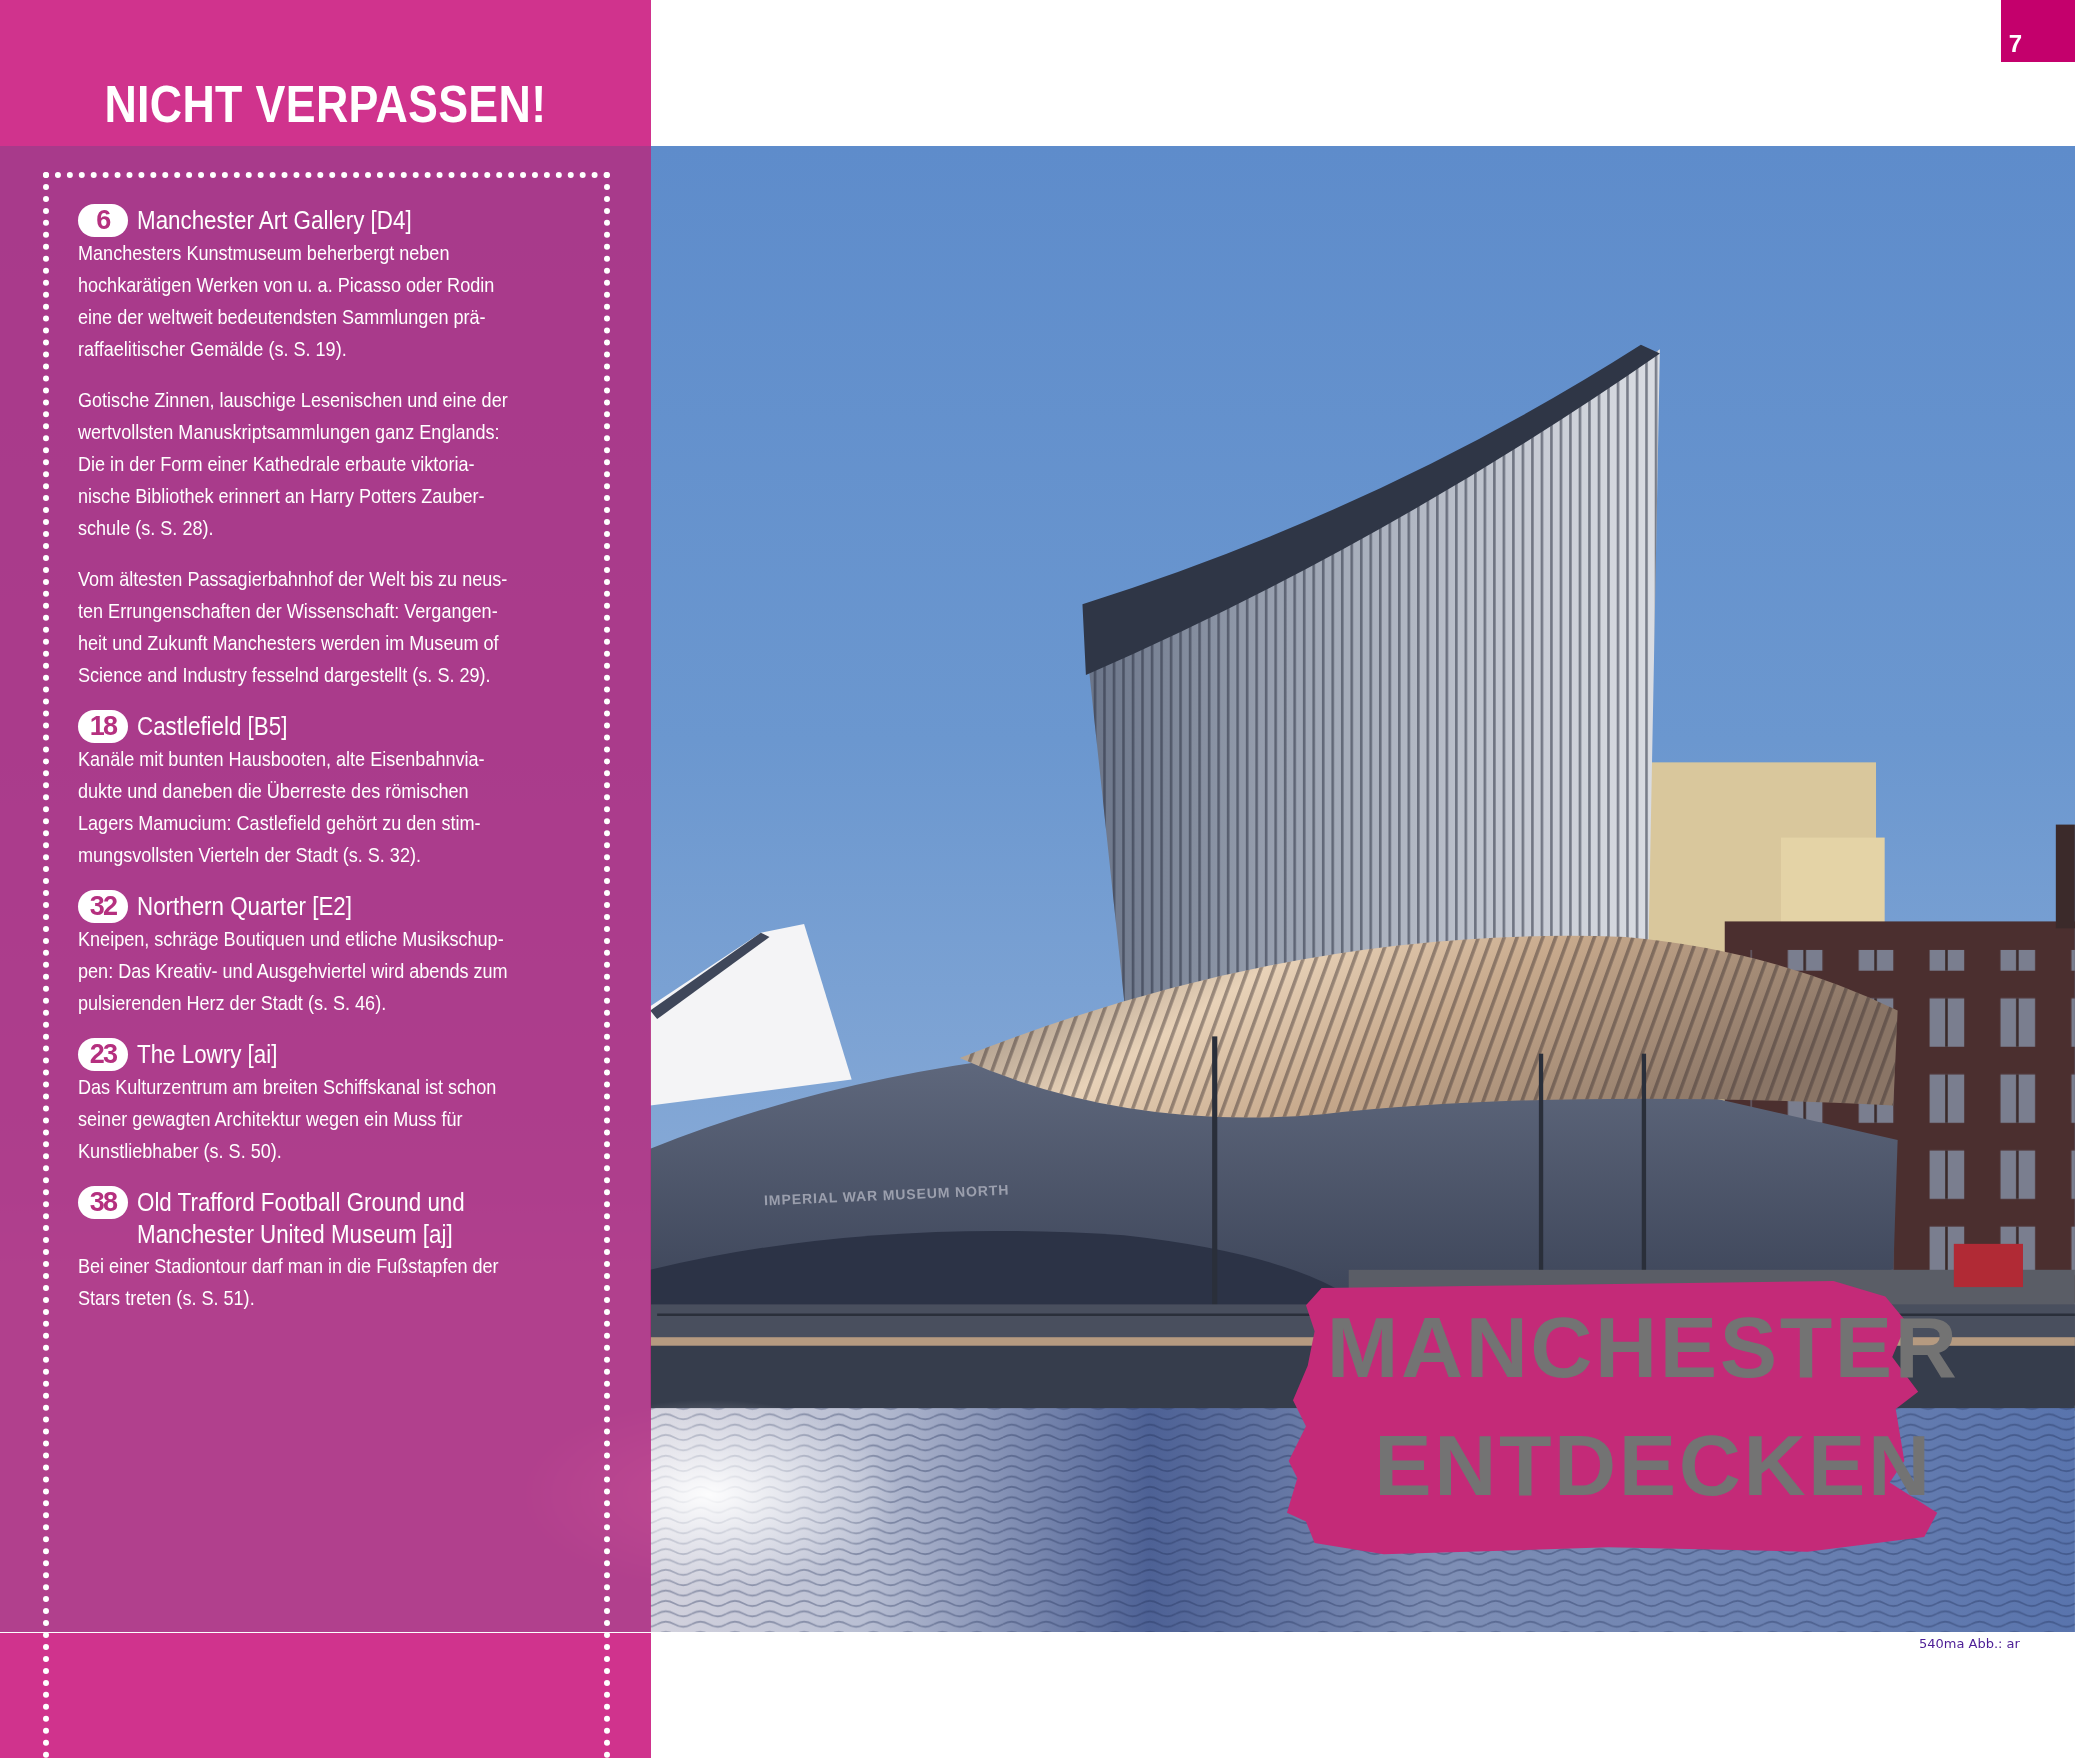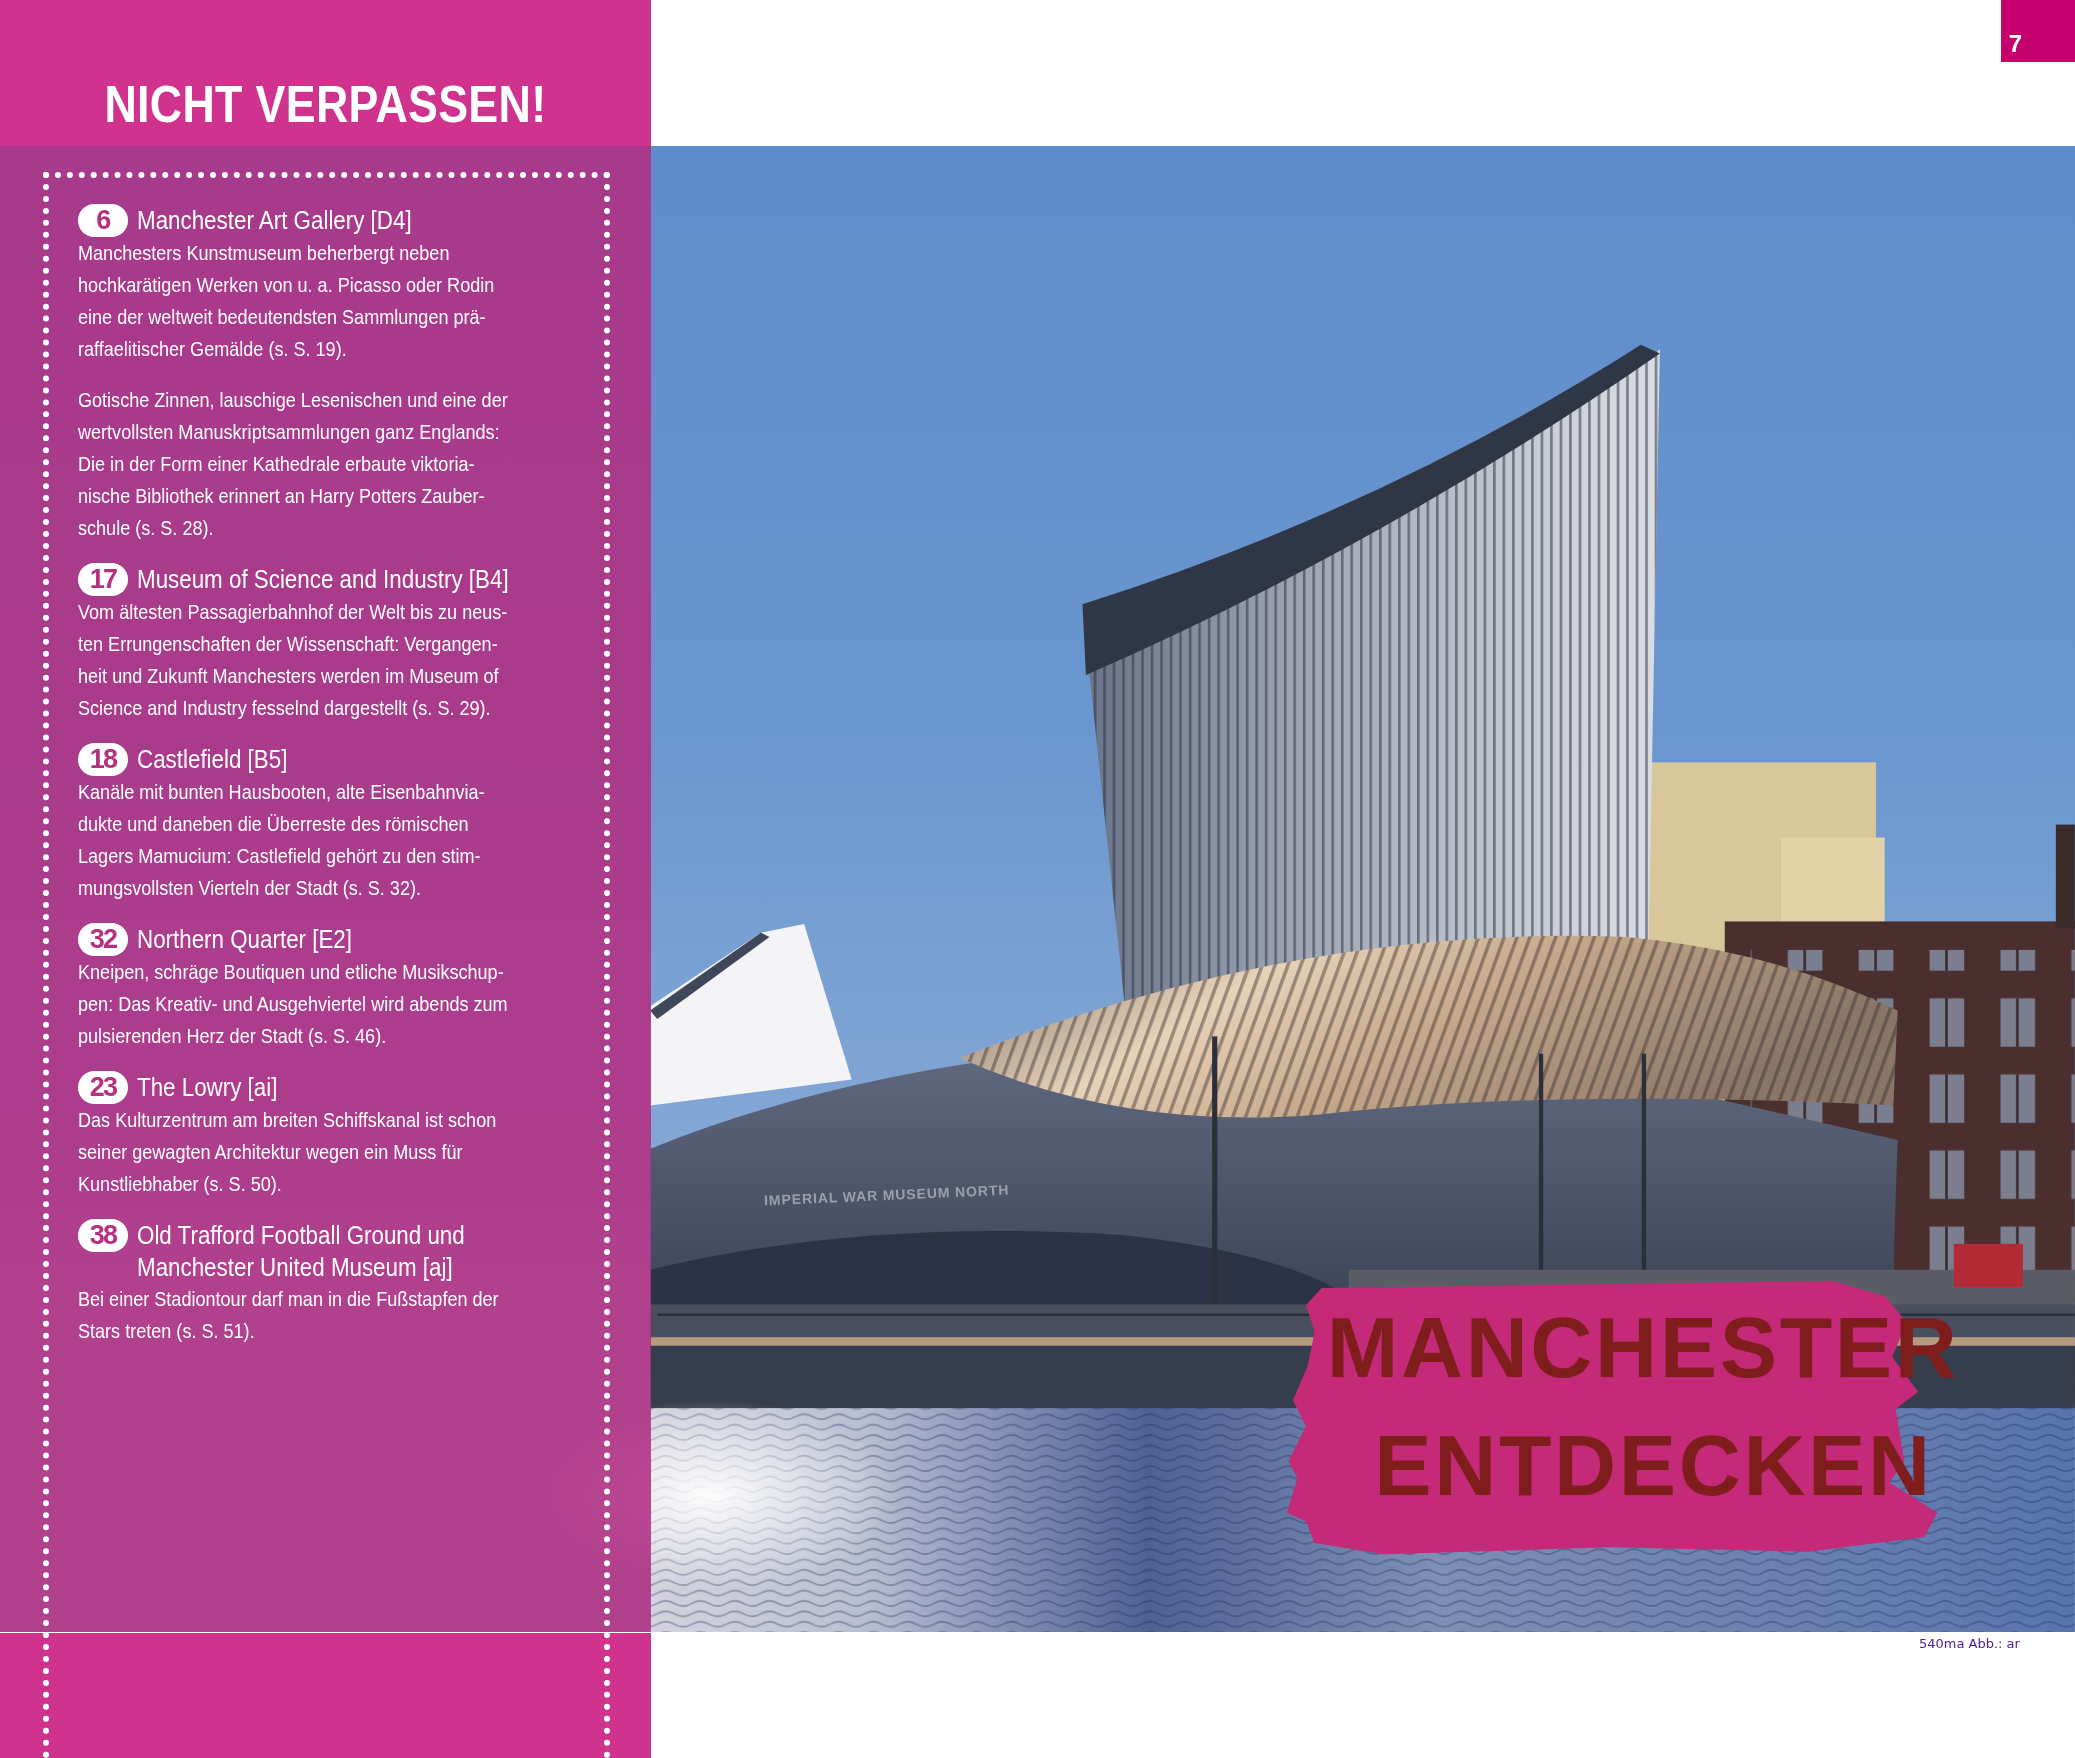--- a/index.html
+++ b/index.html
@@ -75,21 +75,21 @@
     .page-num {
       position: absolute; left: 2001px; top: 0; width: 74px; height: 62px;
       background: #c4006c; color: #fff; font-weight: bold; font-size: 24px;
       padding: 31px 0 0 7.8px; line-height: 26px;
     }
 
     
     .title-brush { position: absolute; left: 1280px; top: 1262px; width: 761px; height: 294px; }
     .title-brush svg { position: absolute; left: 0; top: 0; }
     .title-line {
-      position: absolute; left: 0; width: 709px; text-align: center; color: #7f1d1d;
+      position: absolute; left: 0; width: 709px; text-align: center; color: #737373;
       font-weight: bold; font-size: 86px; letter-spacing: 2.6px;
       font-family: "Liberation Sans", sans-serif;
     }
     .title-line.l1 { top: 36px; left: 8.6px; }
     .title-line.l2 { top: 154px; left: 19px; }
 
     .credit {
       position: absolute; left: 1919px; top: 1636px; font-size: 13px; color: #4c1d95;
       font-family: "DejaVu Sans", sans-serif;
     }
@@ -204,24 +204,20 @@
 raffaelitischer Gemälde (s. S. 19).</div>
   </div>
   <div class="item">
     <div class="item-text">Gotische Zinnen, lauschige Lesenischen und eine der
 wertvollsten Manuskriptsammlungen ganz Englands:
 Die in der Form einer Kathedrale erbaute viktoria-
 nische Bibliothek erinnert an Harry Potters Zauber-
 schule (s. S. 28).</div>
   </div>
   <div class="item">
-    <div class="item-head">
-      <span class="badge">17</span>
-      <span class="item-title">Museum of Science and Industry [B4]</span>
-    </div>
     <div class="item-text">Vom ältesten Passagierbahnhof der Welt bis zu neus-
 ten Errungenschaften der Wissenschaft: Vergangen-
 heit und Zukunft Manchesters werden im Museum of
 Science and Industry fesselnd dargestellt (s. S. 29).</div>
   </div>
   <div class="item">
     <div class="item-head">
       <span class="badge">18</span>
       <span class="item-title">Castlefield [B5]</span>
     </div>

